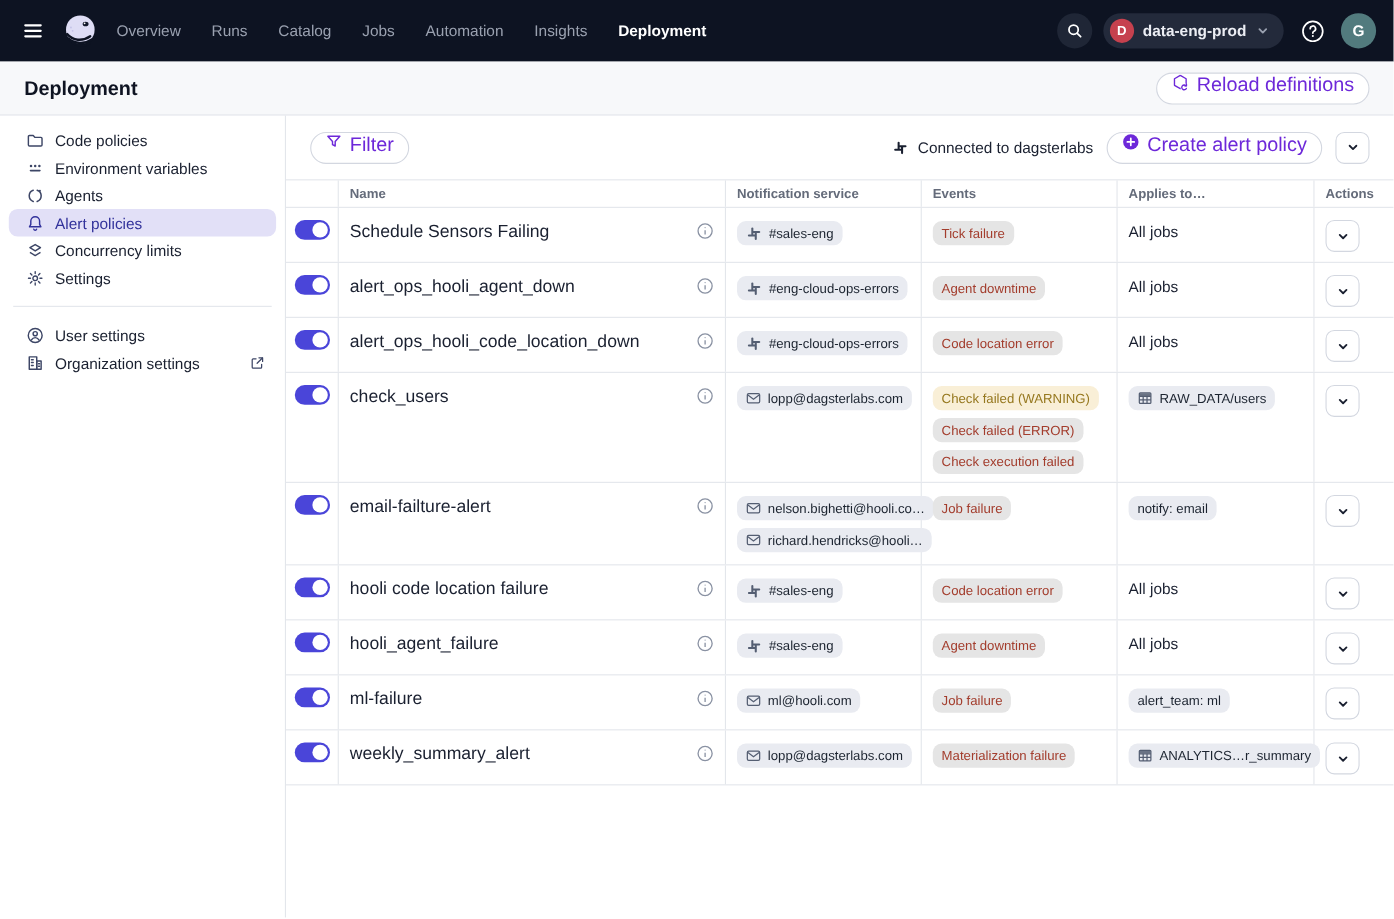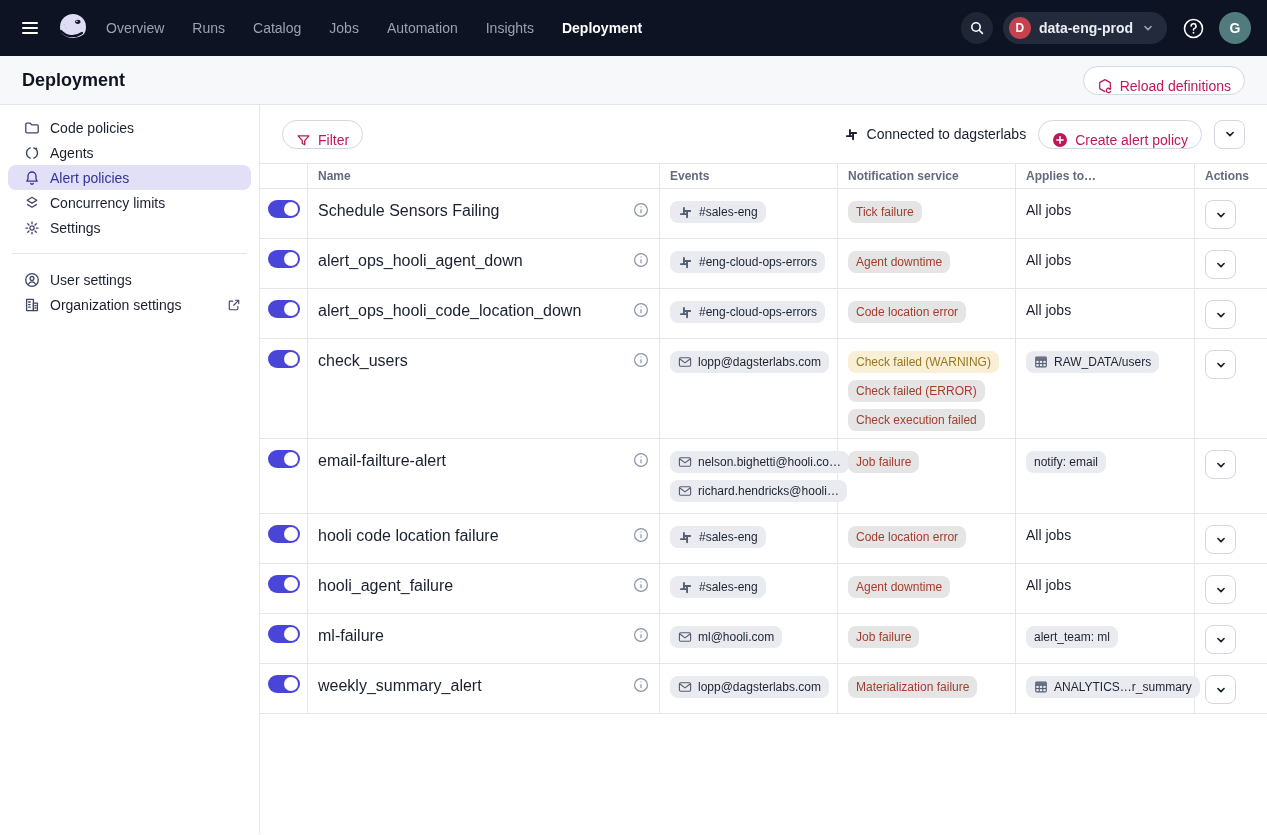--- a/index.html
+++ b/index.html
@@ -18,21 +18,21 @@
   .switcher { height:32px; border-radius:16px; background:#232A3B; border:none; display:flex; align-items:center; gap:8px; padding:0 12px 0 6px; cursor:pointer; }
   .switcher .d-badge { width:22px; height:22px; border-radius:50%; background:#C6414E; color:#fff; font-size:12px; font-weight:700; display:flex; align-items:center; justify-content:center; }
   .switcher .sw-label { color:#ECEEF4; font-size:14px; font-weight:600; }
   .switcher .chev { color:#9AA1B0; display:flex; }
   .help-btn { width:32px; height:32px; background:none; border:none; color:#fff; display:flex; align-items:center; justify-content:center; cursor:pointer; }
   .avatar { width:32px; height:32px; border-radius:50%; background:#527B7E; color:#fff; font-size:14px; font-weight:600; display:flex; align-items:center; justify-content:center; border:none; cursor:pointer; }
 
   
   .page-header { height:49px; background:#F7F8FA; border-bottom:1px solid #E3E6EB; display:flex; align-items:center; padding:0 22px; }
   .page-title { font-size:18px; font-weight:700; color:#0F1422; }
-  .btn { display:inline-flex; align-items:flex-end; gap:7px; background:#fff; border:1px solid #D3D7E0; border-radius:16px; height:29px; padding:0 13px; font-size:14px; color:#be185d; cursor:pointer; font-family:inherit; }
+  .btn { display:inline-flex; align-items:flex-start; gap:7px; background:#fff; border:1px solid #D3D7E0; border-radius:16px; height:29px; padding:0 13px; font-size:18px; color:#6d28d9; cursor:pointer; font-family:inherit; }
   .page-header .btn { margin-left:auto; }
 
   
   .layout { display:flex; height:729px; }
   .sidebar { width:260px; border-right:1px solid #E3E6EB; padding-top:10px; flex:none; }
   .side-item { display:flex; align-items:center; gap:10px; height:25px; margin:0 8px; padding-left:16px; border-radius:8px; font-size:14px; color:#1A2030; cursor:pointer; }
   .side-item .ic { color:#3D4666; display:flex; }
   .side-item.selected { background:#E2E0F7; color:#32329B; }
   .side-item.selected .ic { color:#32329B; }
   .side-divider { border-top:1px solid #E3E6EB; margin:13px 12px; }
@@ -157,20 +157,31 @@
         <div class="side-item">
     <span class="ic">
             <svg width="16" height="16" viewBox="0 0 16 16" fill="none" stroke="currentColor" stroke-width="1.3" stroke-linejoin="round">
               <path d="M1.8 4.2a1 1 0 0 1 1-1h3.4l1.6 1.7h5.4a1 1 0 0 1 1 1v5.9a1 1 0 0 1-1 1H2.8a1 1 0 0 1-1-1z"></path>
             </svg>
           </span>
     <span class="lbl">Code policies</span>
   </div>
         <div class="side-item">
     <span class="ic">
+            <svg width="16" height="16" viewBox="0 0 16 16" fill="currentColor">
+              <circle cx="4.2" cy="6" r="1.15"></circle>
+              <circle cx="8" cy="6" r="1.15"></circle>
+              <circle cx="11.8" cy="6" r="1.15"></circle>
+              <rect x="3" y="9.3" width="10" height="1.5" rx="0.75"></rect>
+            </svg>
+          </span>
+    <span class="lbl">Environment variables</span>
+  </div>
+        <div class="side-item">
+    <span class="ic">
             <svg width="16" height="16" viewBox="0 0 16 16" fill="none" stroke="currentColor" stroke-width="1.4" stroke-linecap="round">
               <path d="M6.2 2.9a5.4 5.4 0 0 0 0 10.2"></path>
               <path d="M9.8 13.1a5.4 5.4 0 0 0 0-10.2"></path>
               <circle cx="12.3" cy="3.4" r="0.9" fill="currentColor" stroke="none"></circle>
             </svg>
           </span>
     <span class="lbl">Agents</span>
   </div>
         <div class="side-item selected">
     <span class="ic">
@@ -270,22 +281,22 @@
               </svg>
             </span>
         </button>
       </div>
     </div>
 
     <div>
       <div class="grid-cols thead" id="thead">
           <div class="th"></div>
           <div class="th">Name</div>
+          <div class="th">Notification service</div>
           <div class="th">Events</div>
-          <div class="th">Notification service</div>
           <div class="th">Applies to…</div>
           <div class="th">Actions</div>
         </div>
       <div id="tbody">
           <div class="grid-cols trow" style="height: 50px;">
     <div class="td toggle-cell">
       <button class="toggle">
                 <span class="knob"></span>
               </button>
     </div>

